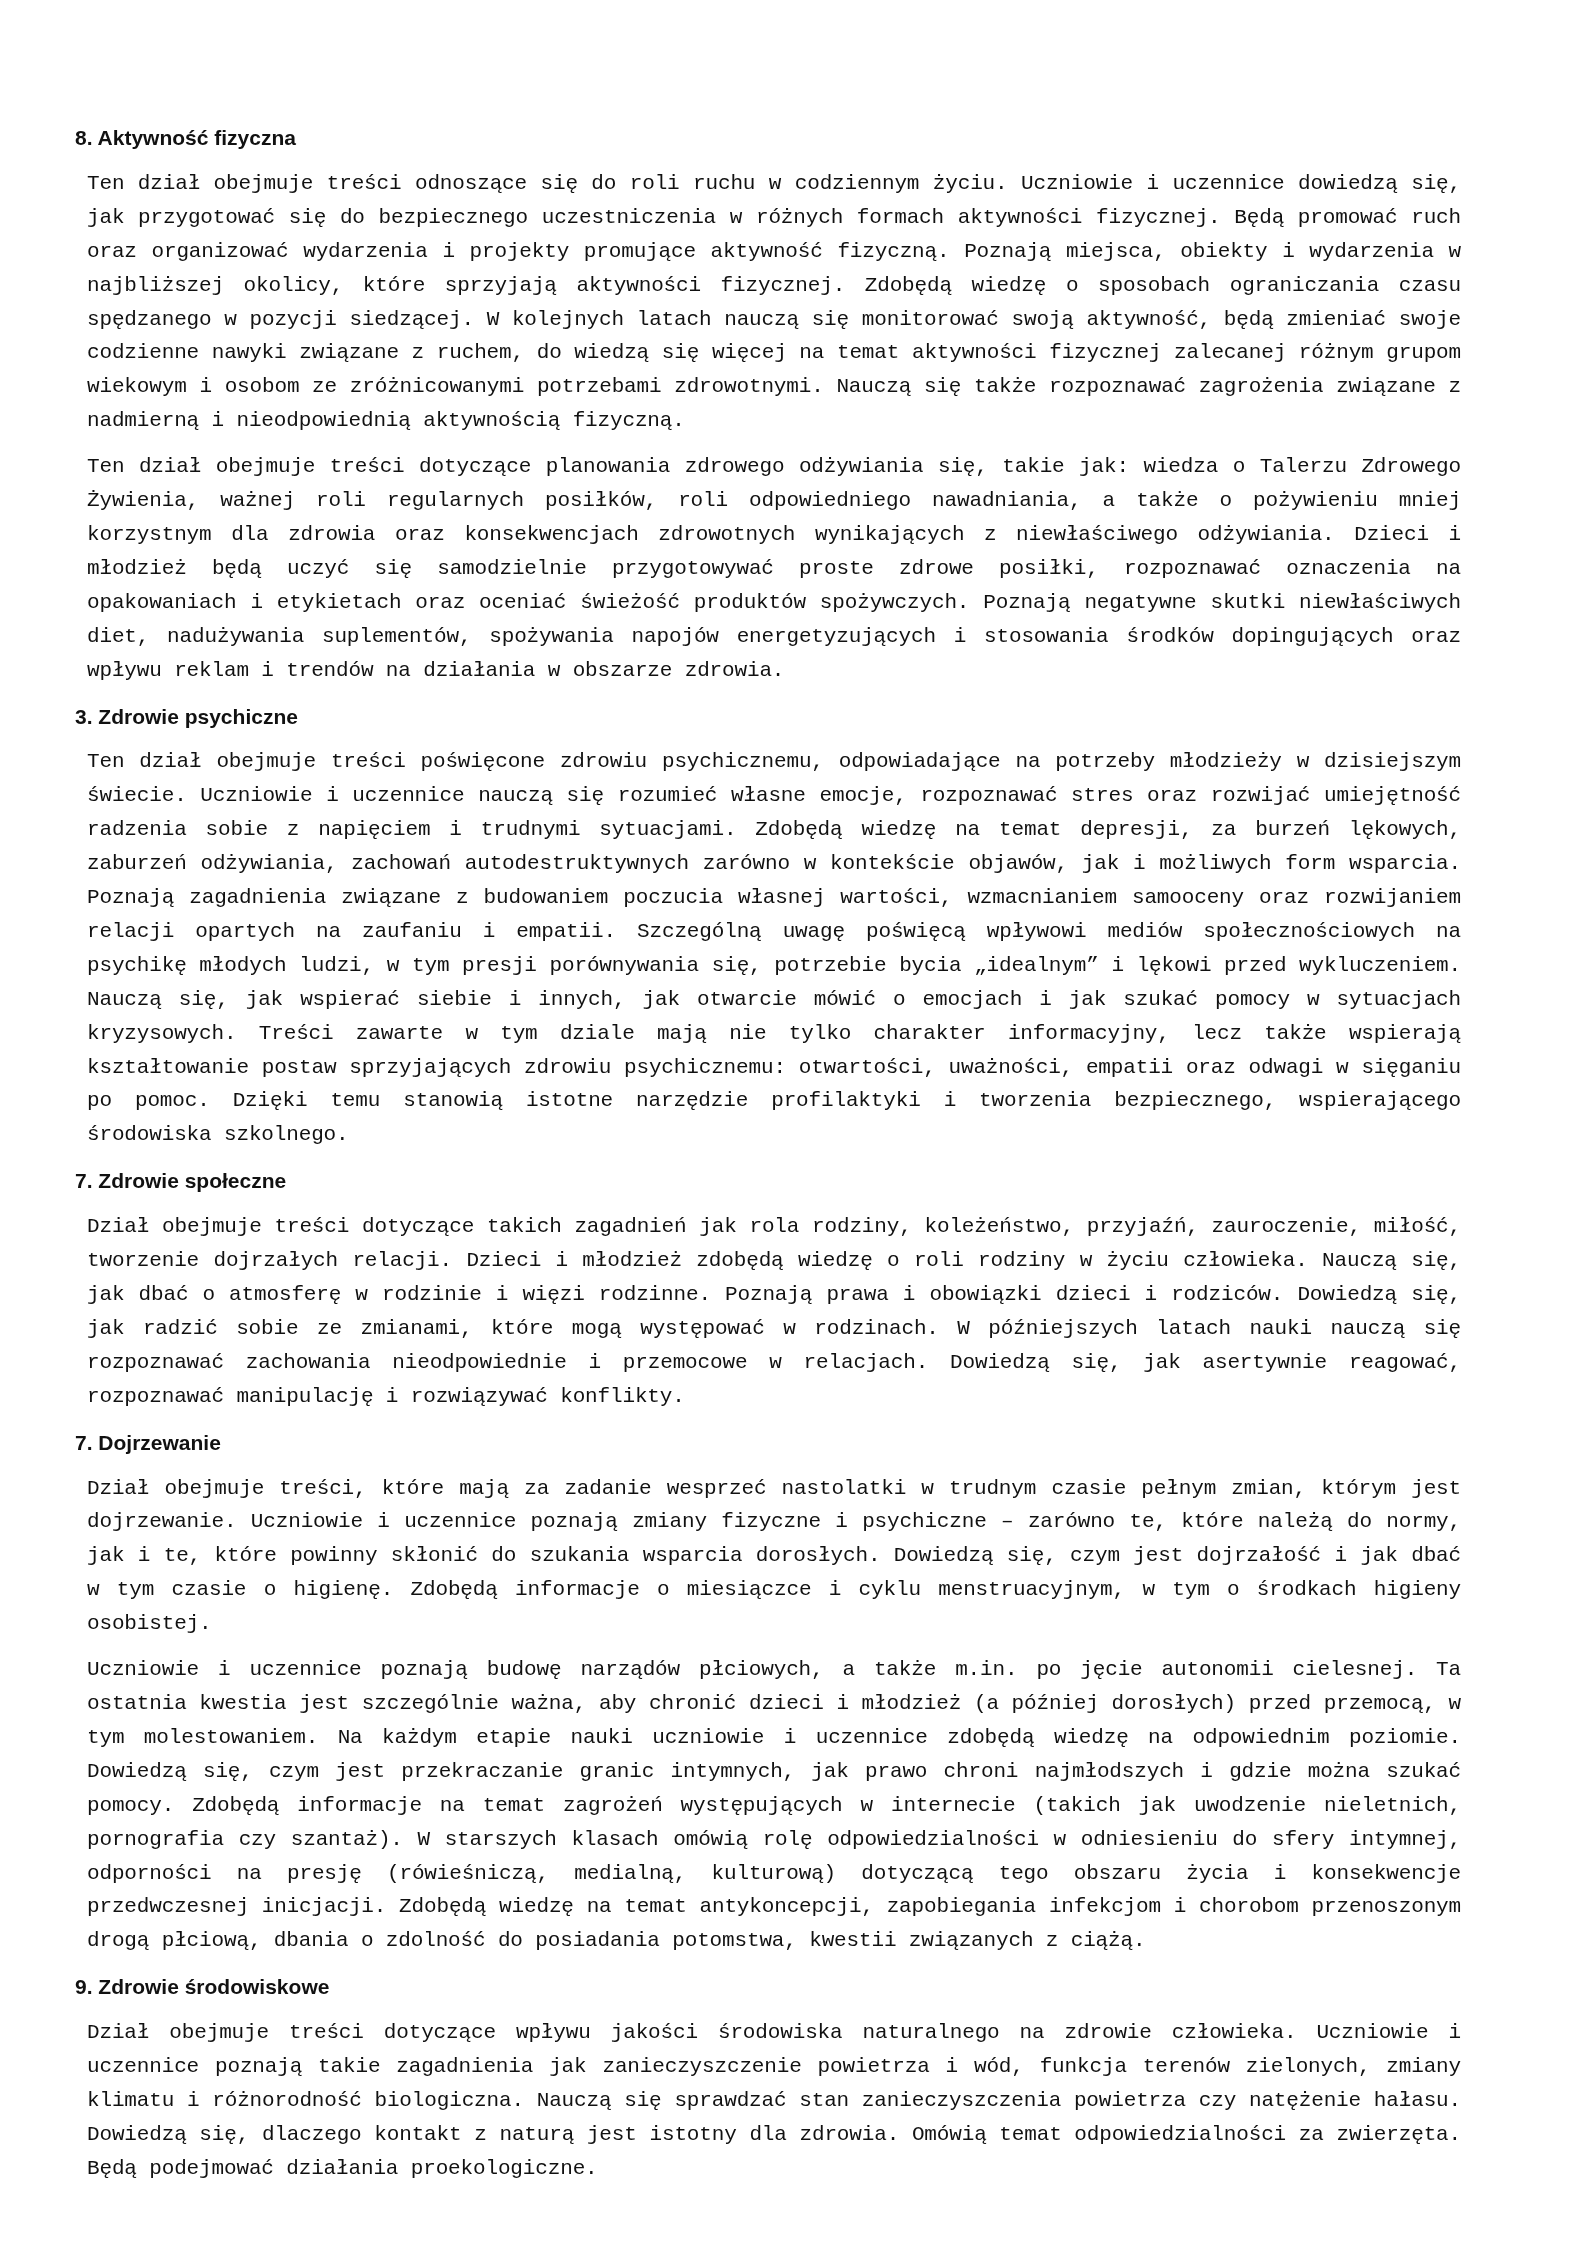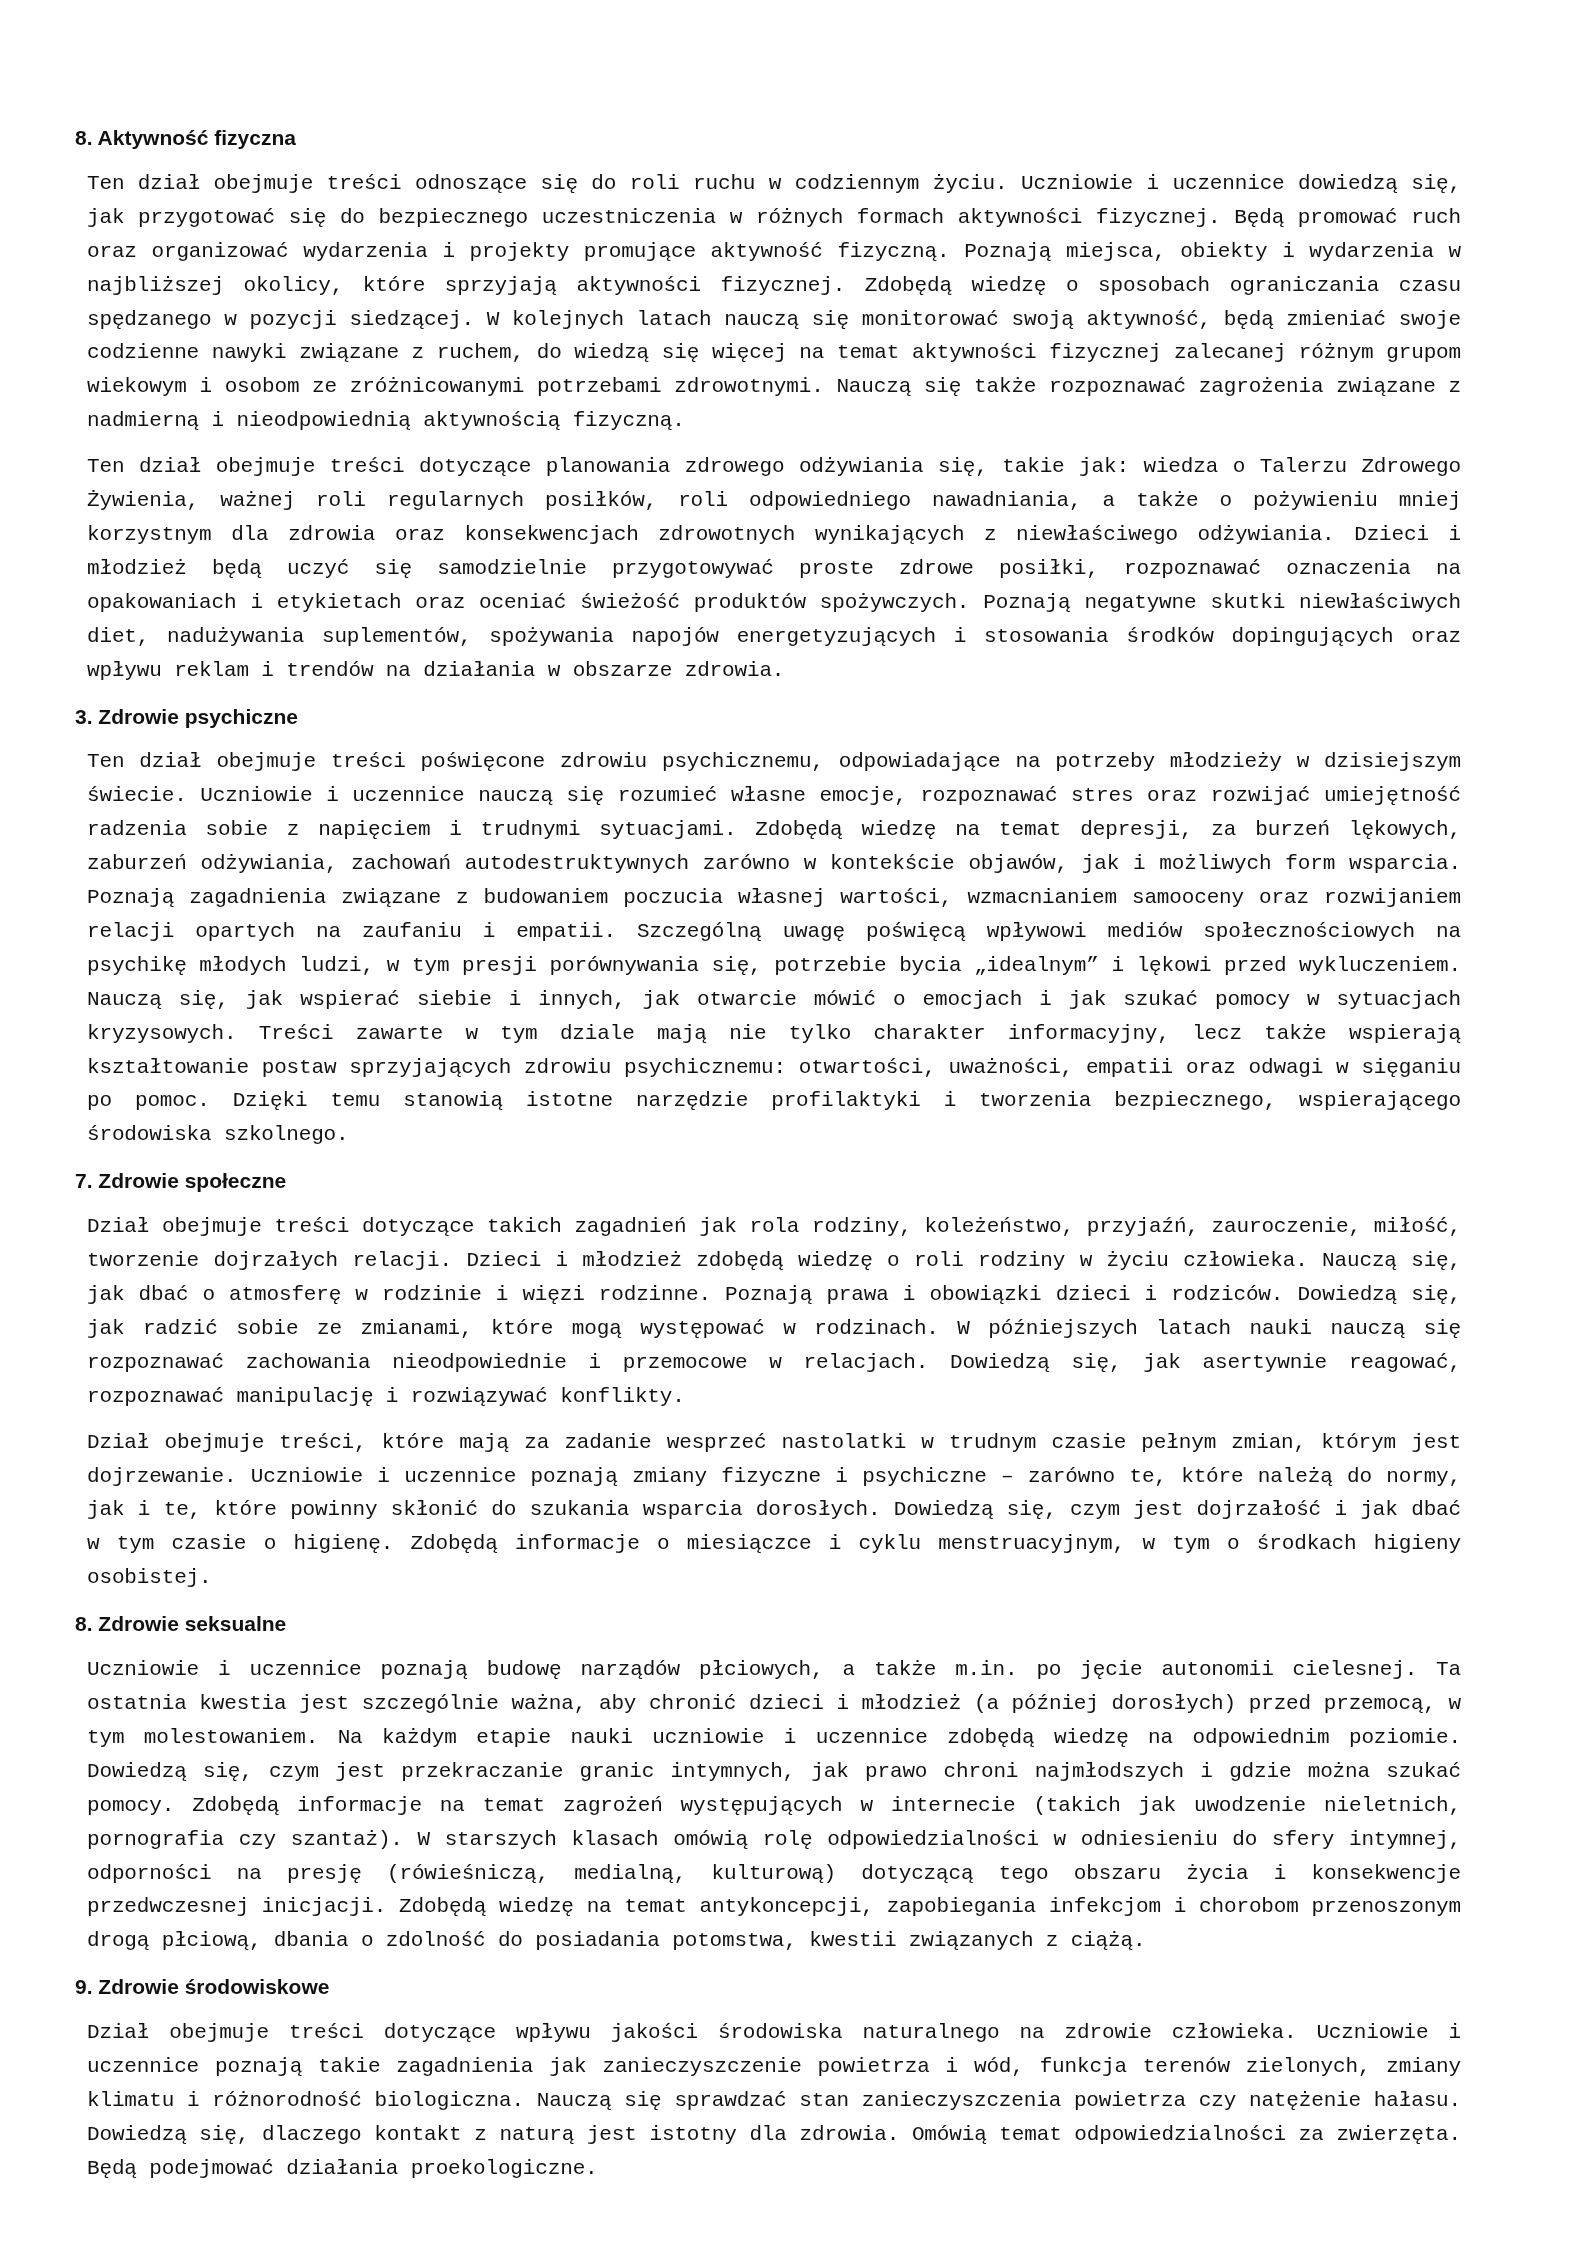--- a/index.html
+++ b/index.html
@@ -55,25 +55,25 @@
     <h3 class="section-title">3. Zdrowie psychiczne</h3>
     <p class="section-body">Ten dział obejmuje treści poświęcone zdrowiu psychicznemu, odpowiadające na potrzeby młodzieży w dzisiejszym świecie. Uczniowie i uczennice nauczą się rozumieć własne emocje, rozpoznawać stres oraz rozwijać umiejętność radzenia sobie z napięciem i trudnymi sytuacjami. Zdobędą wiedzę na temat depresji, za burzeń lękowych, zaburzeń odżywiania, zachowań autodestruktywnych zarówno w kontekście objawów, jak i możliwych form wsparcia. Poznają zagadnienia związane z budowaniem poczucia własnej wartości, wzmacnianiem samooceny oraz rozwijaniem relacji opartych na zaufaniu i empatii. Szczególną uwagę poświęcą wpływowi mediów społecznościowych na psychikę młodych ludzi, w tym presji porównywania się, potrzebie bycia „idealnym” i lękowi przed wykluczeniem. Nauczą się, jak wspierać siebie i innych, jak otwarcie mówić o emocjach i jak szukać pomocy w sytuacjach kryzysowych. Treści zawarte w tym dziale mają nie tylko charakter informacyjny, lecz także wspierają kształtowanie postaw sprzyjających zdrowiu psychicznemu: otwartości, uważności, empatii oraz odwagi w sięganiu po pomoc. Dzięki temu stanowią istotne narzędzie profilaktyki i tworzenia bezpiecznego, wspierającego środowiska szkolnego.</p>
   </section>
 
   <section>
     <h3 class="section-title">7. Zdrowie społeczne</h3>
     <p class="section-body">Dział obejmuje treści dotyczące takich zagadnień jak rola rodziny, koleżeństwo, przyjaźń, zauroczenie, miłość, tworzenie dojrzałych relacji. Dzieci i młodzież zdobędą wiedzę o roli rodziny w życiu człowieka. Nauczą się, jak dbać o atmosferę w rodzinie i więzi rodzinne. Poznają prawa i obowiązki dzieci i rodziców. Dowiedzą się, jak radzić sobie ze zmianami, które mogą występować w rodzinach. W późniejszych latach nauki nauczą się rozpoznawać zachowania nieodpowiednie i przemocowe w relacjach. Dowiedzą się, jak asertywnie reagować, rozpoznawać manipulację i rozwiązywać konflikty.</p>
   </section>
 
   <section>
+    <h3 class="section-title">7. Dojrzewanie</h3>
     <p class="section-body">Dział obejmuje treści, które mają za zadanie wesprzeć nastolatki w trudnym czasie pełnym zmian, którym jest dojrzewanie. Uczniowie i uczennice poznają zmiany fizyczne i psychiczne – zarówno te, które należą do normy, jak i te, które powinny skłonić do szukania wsparcia dorosłych. Dowiedzą się, czym jest dojrzałość i jak dbać w tym czasie o higienę. Zdobędą informacje o miesiączce i cyklu menstruacyjnym, w tym o środkach higieny osobistej.</p>
   </section>
 
   <section>
-    <h3 class="section-title">8. Zdrowie seksualne</h3>
     <p class="section-body">Uczniowie i uczennice poznają budowę narządów płciowych, a także m.in. po jęcie autonomii cielesnej. Ta ostatnia kwestia jest szczególnie ważna, aby chronić dzieci i młodzież (a później dorosłych) przed przemocą, w tym molestowaniem. Na każdym etapie nauki uczniowie i uczennice zdobędą wiedzę na odpowiednim poziomie. Dowiedzą się, czym jest przekraczanie granic intymnych, jak prawo chroni najmłodszych i gdzie można szukać pomocy. Zdobędą informacje na temat zagrożeń występujących w internecie (takich jak uwodzenie nieletnich, pornografia czy szantaż). W starszych klasach omówią rolę odpowiedzialności w odniesieniu do sfery intymnej, odporności na presję (rówieśniczą, medialną, kulturową) dotyczącą tego obszaru życia i konsekwencje przedwczesnej inicjacji. Zdobędą wiedzę na temat antykoncepcji, zapobiegania infekcjom i chorobom przenoszonym drogą płciową, dbania o zdolność do posiadania potomstwa, kwestii związanych z ciążą.</p>
   </section>
 
   <section>
     <h3 class="section-title">9. Zdrowie środowiskowe</h3>
     <p class="section-body">Dział obejmuje treści dotyczące wpływu jakości środowiska naturalnego na zdrowie człowieka. Uczniowie i uczennice poznają takie zagadnienia jak zanieczyszczenie powietrza i wód, funkcja terenów zielonych, zmiany klimatu i różnorodność biologiczna. Nauczą się sprawdzać stan zanieczyszczenia powietrza czy natężenie hałasu. Dowiedzą się, dlaczego kontakt z naturą jest istotny dla zdrowia. Omówią temat odpowiedzialności za zwierzęta. Będą podejmować działania proekologiczne.</p>
   </section>
 
 </div>
 

